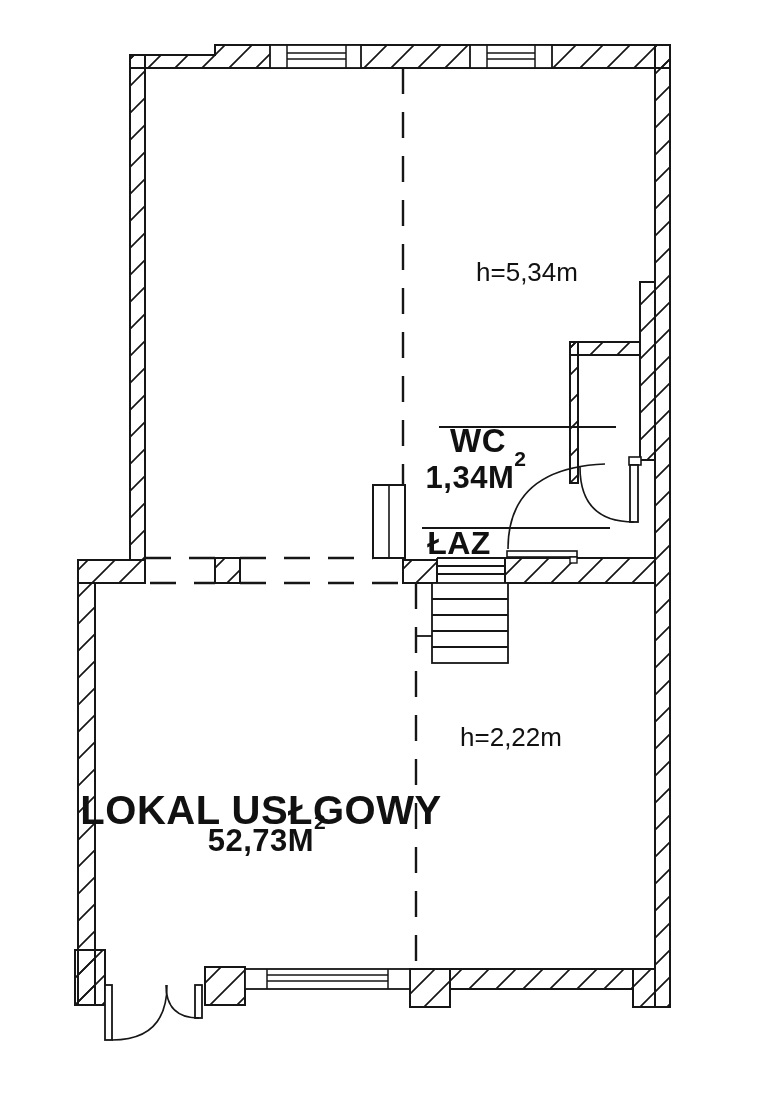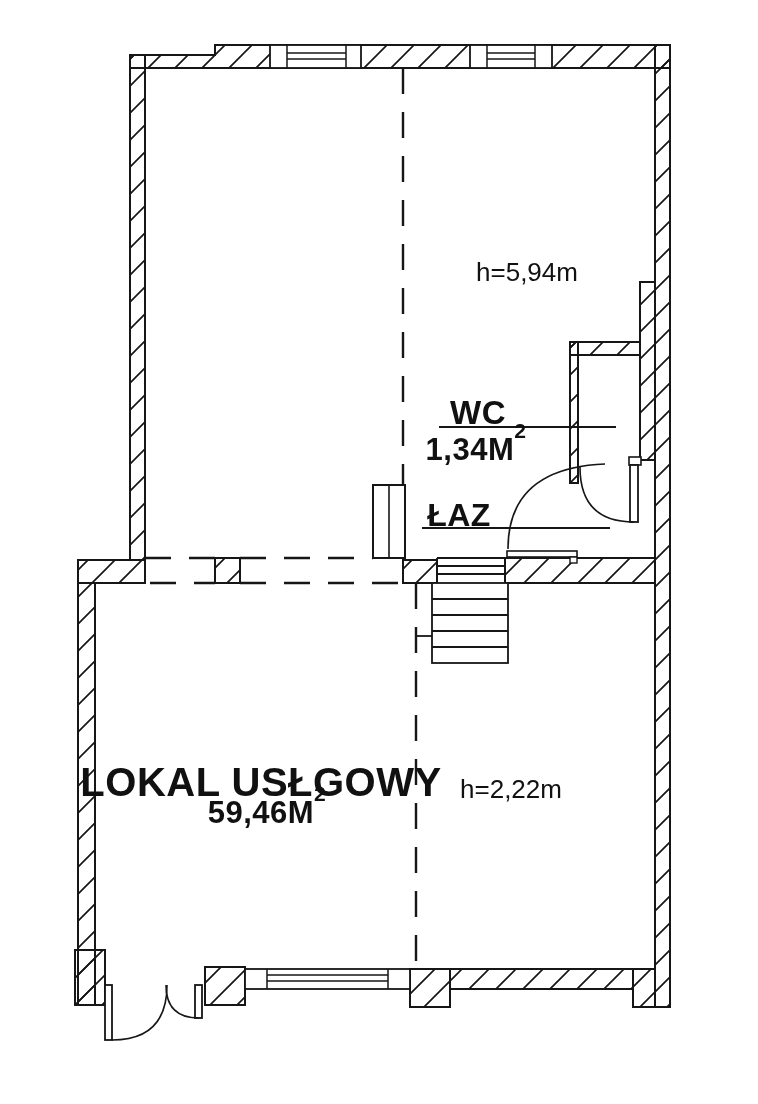--- a/index.html
+++ b/index.html
@@ -2,21 +2,21 @@
 <html><head>
 <meta charset="utf-8">
 <style>
   html,body{margin:0;padding:0;background:#fff;}
   #stage{
     position:relative;width:758px;height:1104px;background:#ffffff;
     font-family:"Liberation Sans","DejaVu Sans",sans-serif;color:#161616;overflow:hidden;
   }
   #plan-svg{position:absolute;left:0;top:0;}
   .lbl{position:absolute;transform:translateX(-50%);white-space:nowrap;line-height:1;color:#111;}
-  .lbl.bold{font-weight:bold;}
+  .lbl.bold{font-weight:bold;margin-top:28px;}
   .room-name{font-size:33px;letter-spacing:0.5px;}
   .room-area{font-size:31px;letter-spacing:0.5px;}
   .height-note{font-size:26px;font-weight:normal;}
   .room-area sup{font-size:0.68em;position:relative;top:-0.5em;font-weight:bold;}
 </style>
 </head>
 <body>
 
 <div id="stage">
 
@@ -98,25 +98,25 @@
       <path d="M145,558 H215 M240,558 H373"></path>
       <path d="M150,583 H215 M240,583 H403"></path>
     </g>
 
     <g stroke="#161616" stroke-width="1.8">
       <path d="M439,427 H616"></path>
       <path d="M422,528 H610"></path>
     </g>
   </svg>
 
-  <div class="lbl height-note" style="left:527px;top:259px;">h=5,94m</div>
+  <div class="lbl height-note" style="left:527px;top:259px;">h=5,34m</div>
 
   <div class="lbl bold room-name" style="left:478px;top:396px;">WC</div>
   <div class="lbl bold room-area" style="left:476px;top:431px;"><span>1,34M</span><sup>2</sup></div>
 
   <div class="lbl bold room-name" style="left:459px;top:499px;font-size:32px;text-align:center;">ŁAZ</div>
 
   <div class="lbl bold room-name" style="left:261px;top:762px;font-size:40px;">LOKAL USŁGOWY</div>
-  <div class="lbl bold room-area" style="left:267px;top:794px;"><span>59,46M</span><sup>2</sup></div>
+  <div class="lbl bold room-area" style="left:267px;top:794px;"><span>52,73M</span><sup>2</sup></div>
 
-  <div class="lbl height-note" style="left:511px;top:776px;">h=2,22m</div>
+  <div class="lbl height-note" style="left:511px;top:724px;">h=2,22m</div>
 
 </div>
 
 </body></html>

